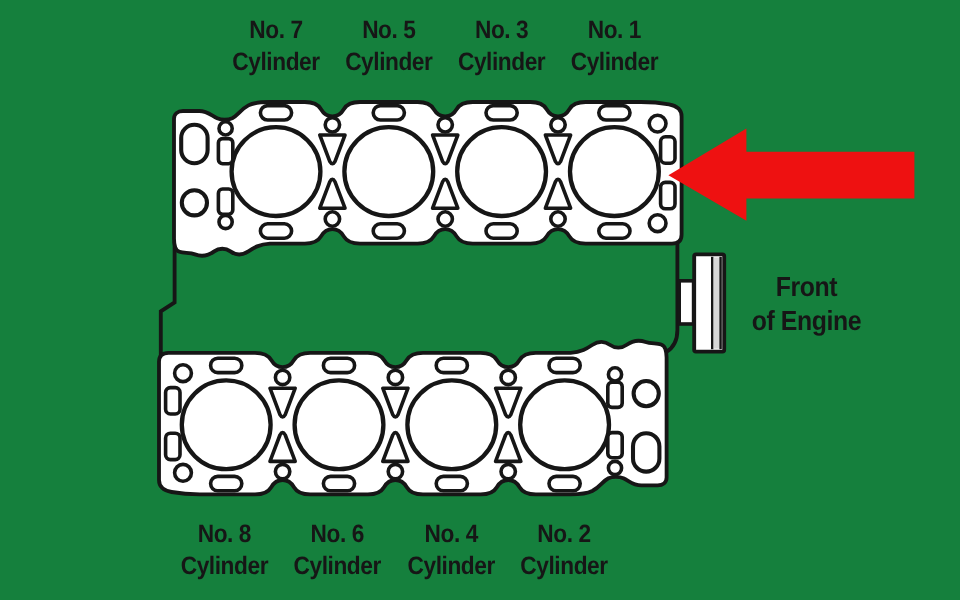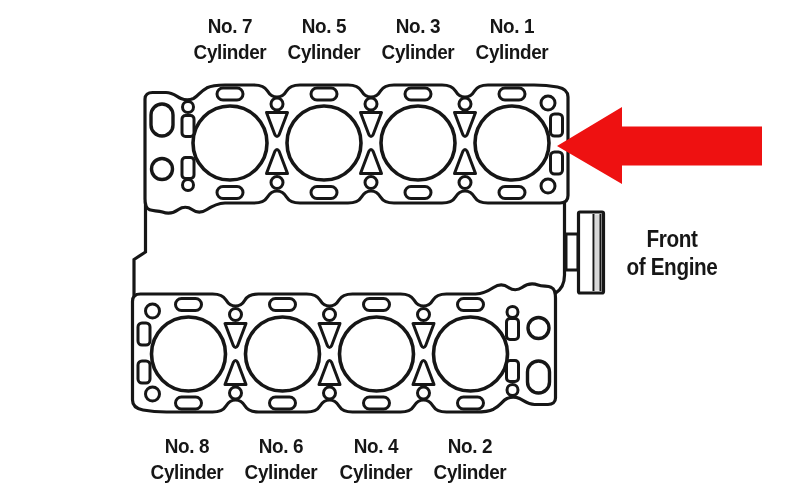--- a/index.html
+++ b/index.html
@@ -1,17 +1,17 @@
 <!DOCTYPE html>
 <html><head>
 <meta charset="utf-8">
 <style>
   html,body{margin:0;padding:0;background:#888;}
   .stage{
-    position:relative;width:800px;height:500px;background:#ffffff;
+    position:relative;width:800px;height:500px;background:#15803d;
     overflow:hidden;font-family:"Liberation Sans",sans-serif;
   }
   .stage svg{position:absolute;left:0;top:0;width:800px;height:500px;}
   .label{
     position:absolute;width:120px;text-align:center;color:#161616;
     font-weight:700;font-size:21px;line-height:26px;letter-spacing:-0.4px;
     transform:scaleX(0.9);white-space:nowrap;
   }
   .front-label{width:160px;font-size:23px;line-height:28px;}
 </style>

